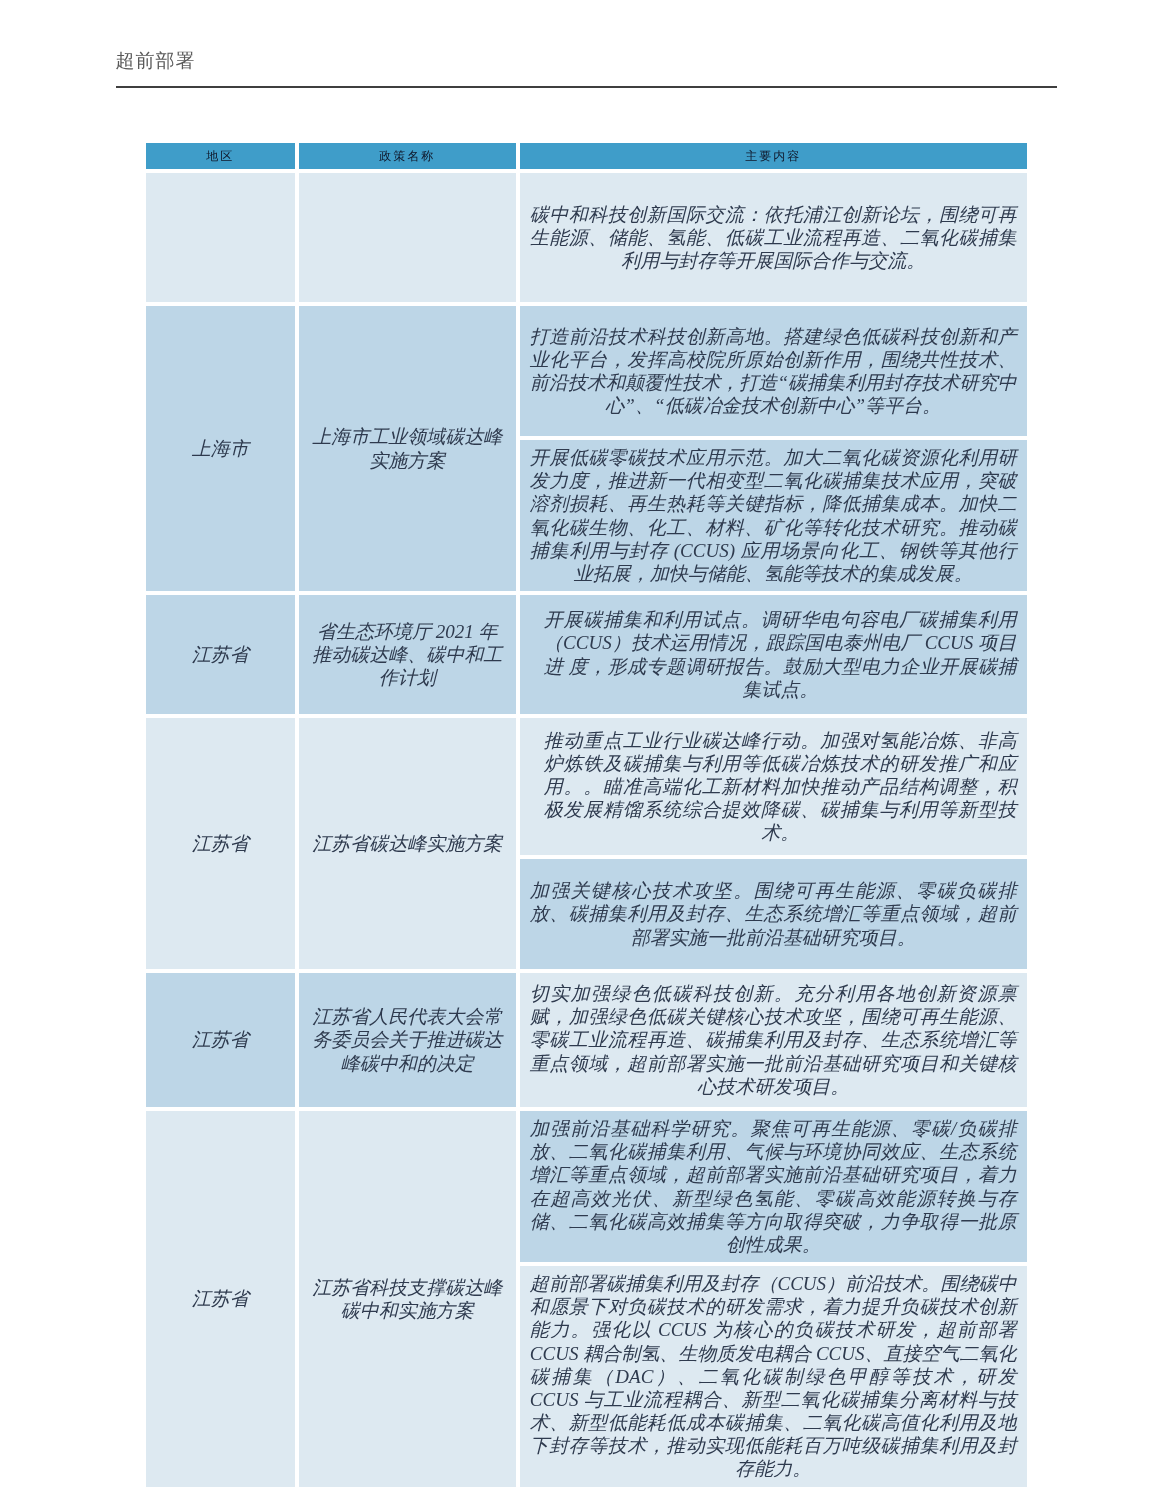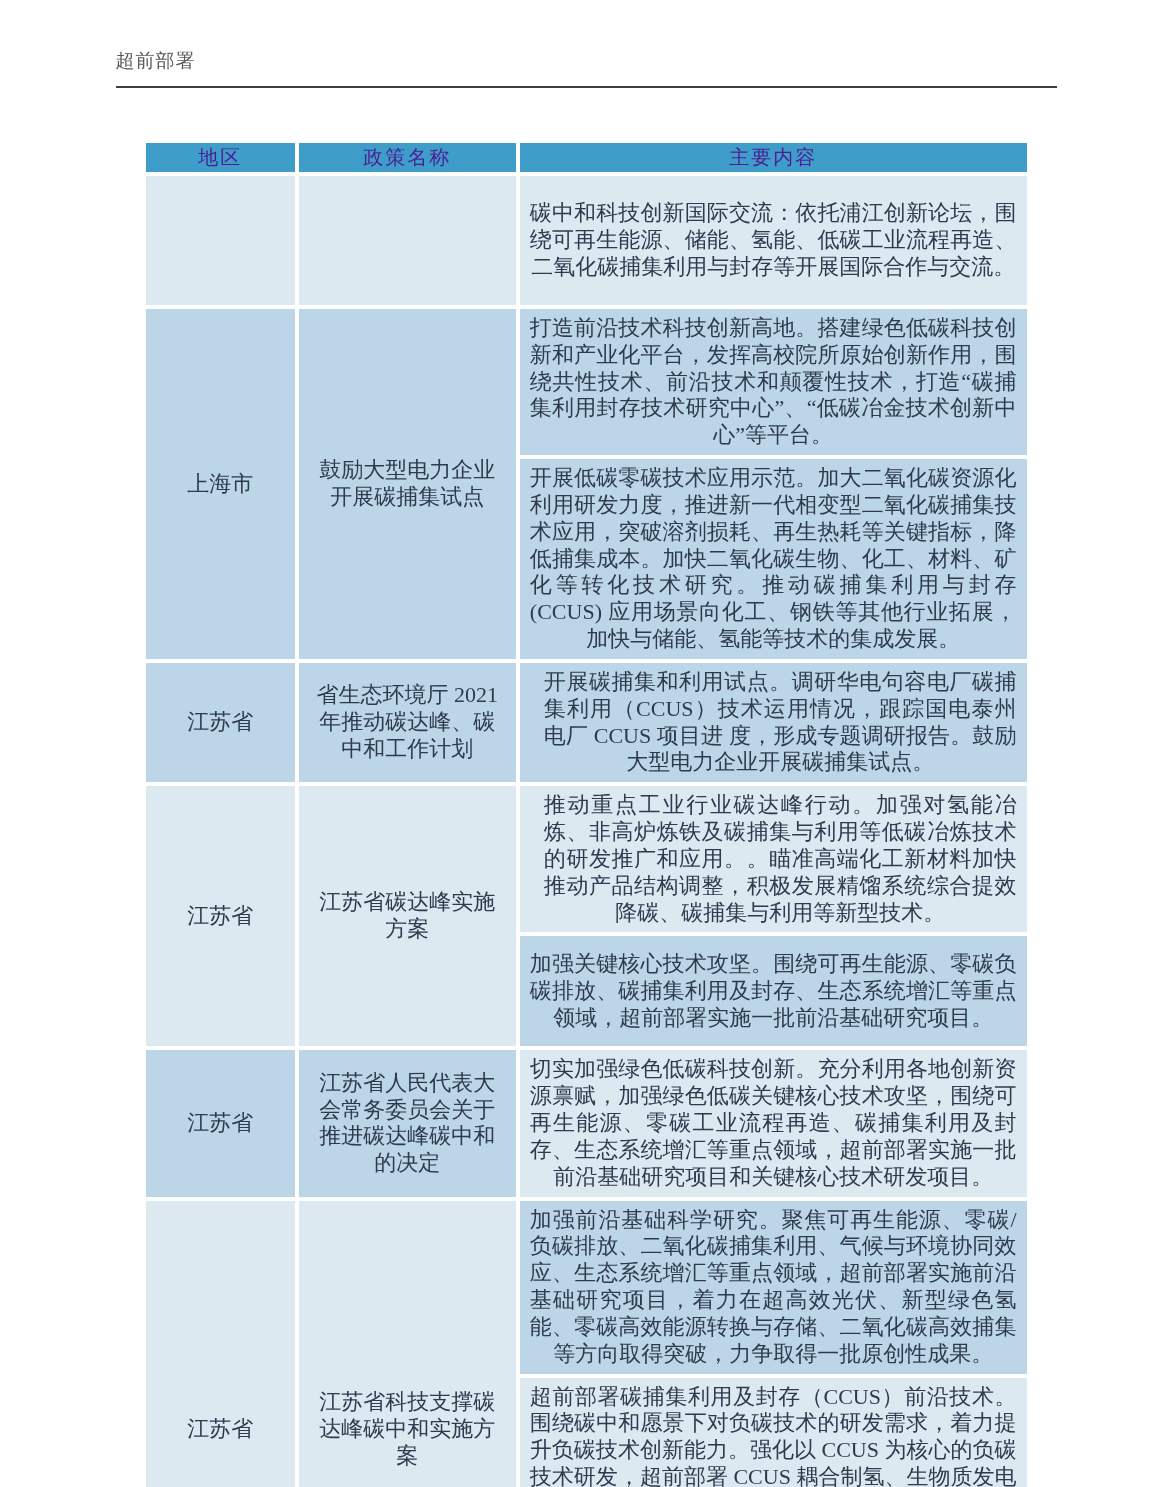--- a/index.html
+++ b/index.html
@@ -34,34 +34,35 @@
     margin: 51px auto 0 auto;
     border-collapse: separate;
     border-spacing: 4px;
     table-layout: fixed;
   }
   col.col-region  { width: 148px; }
   col.col-policy  { width: 215px; }
   col.col-content { width: 502px; }
   table.policy-table th {
     background: var(--header-bg, #3f9dc9);
-    color: #4c1d95;
+    color: #0f172a;
     font-weight: normal;
-    font-size: 20px;
+    font-size: 12px;
     height: 24px;
     padding: 1px 4px;
     text-align: center;
     letter-spacing: 2px;
   }
   table.policy-table td {
     color: var(--text-color, #2e3a4e);
-    font-size: 22px;
+    font-size: 19px;
     line-height: 1.22;
     vertical-align: middle;
     padding: 6px 10px;
+    font-style: italic;
   }
   td.region-cell, td.policy-cell {
     text-align: center;
     padding: 6px 6px;
   }
   td.content-cell {
     text-align: justify;
     text-align-last: center;
     text-justify: inter-ideograph;
   }
@@ -93,21 +94,21 @@
     <tbody>
 
       <tr>
         <td class="region-cell shade-light"></td>
         <td class="policy-cell shade-light"></td>
         <td class="content-cell shade-light" style="height:117px;">碳中和科技创新国际交流：依托浦江创新论坛，围绕可再生能源、储能、氢能、低碳工业流程再造、二氧化碳捕集利用与封存等开展国际合作与交流。</td>
       </tr>
 
       <tr>
         <td rowspan="2" class="region-cell shade-medium">上海市</td>
-        <td rowspan="2" class="policy-cell shade-medium">鼓励大型电力企业开展碳捕集试点</td>
+        <td rowspan="2" class="policy-cell shade-medium">上海市工业领域碳达峰实施方案</td>
         <td class="content-cell shade-medium" style="height:118px;">打造前沿技术科技创新高地。搭建绿色低碳科技创新和产业化平台，发挥高校院所原始创新作用，围绕共性技术、前沿技术和颠覆性技术，打造“碳捕集利用封存技术研究中心”、“低碳冶金技术创新中心”等平台。</td>
       </tr>
       <tr>
         <td class="content-cell shade-medium" style="height:138px;">开展低碳零碳技术应用示范。加大二氧化碳资源化利用研发力度，推进新一代相变型二氧化碳捕集技术应用，突破溶剂损耗、再生热耗等关键指标，降低捕集成本。加快二氧化碳生物、化工、材料、矿化等转化技术研究。推动碳捕集利用与封存 (CCUS) 应用场景向化工、钢铁等其他行业拓展，加快与储能、氢能等技术的集成发展。</td>
       </tr>
 
       <tr>
         <td class="region-cell shade-medium">江苏省</td>
         <td class="policy-cell shade-medium">省生态环境厅 2021 年推动碳达峰、碳中和工作计划</td>
         <td class="content-cell shade-medium" style="height:107px;padding-left:24px;">开展碳捕集和利用试点。调研华电句容电厂碳捕集利用（CCUS）技术运用情况，跟踪国电泰州电厂 CCUS 项目进 度，形成专题调研报告。鼓励大型电力企业开展碳捕集试点。</td>

